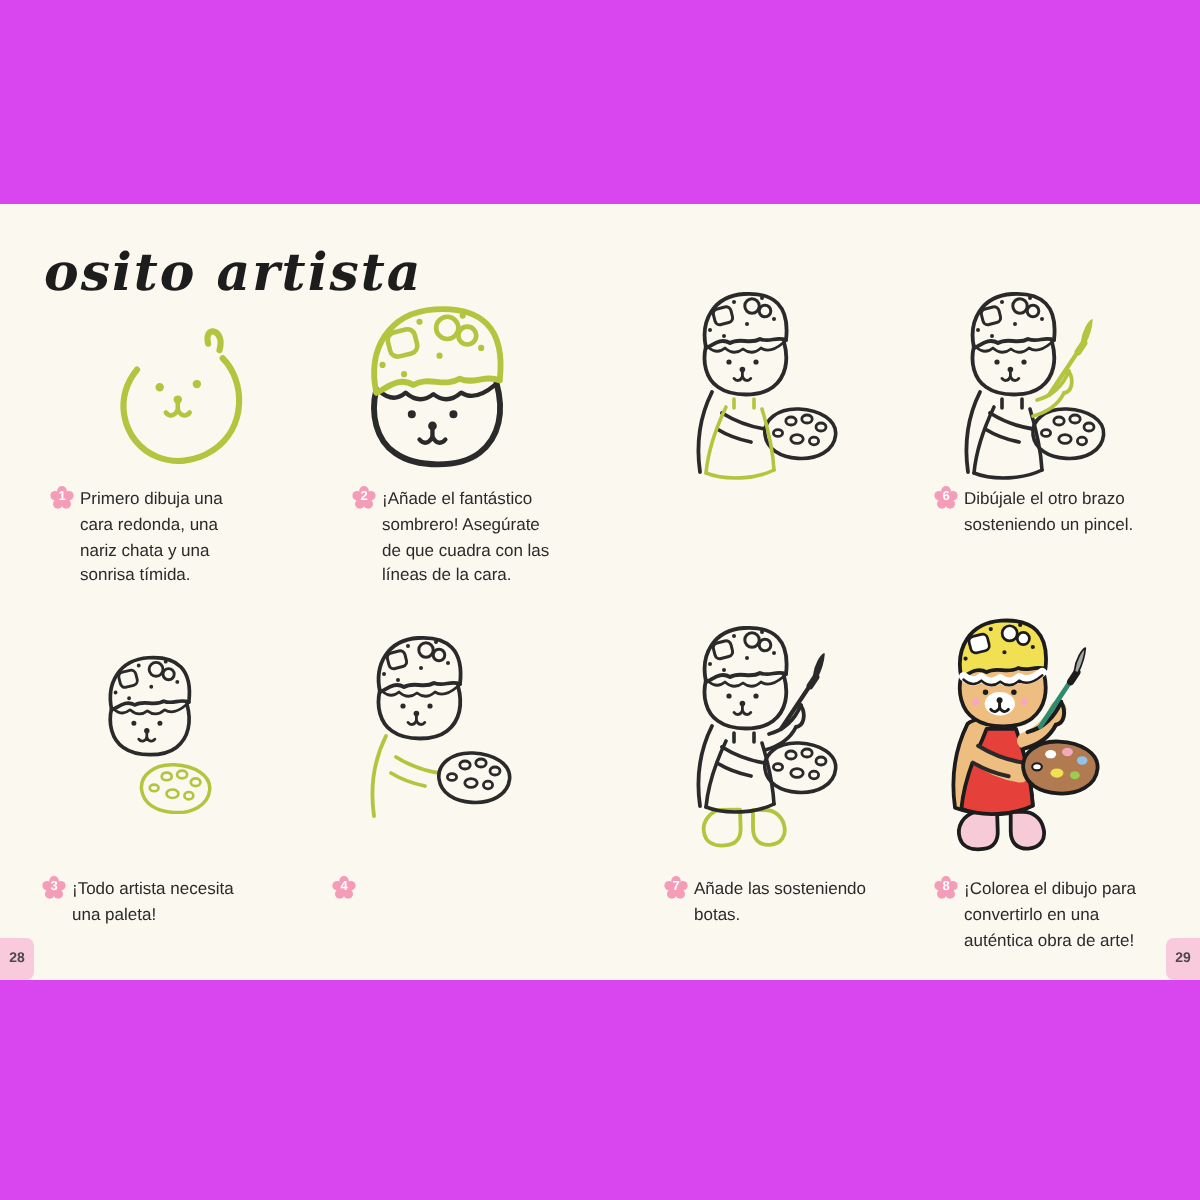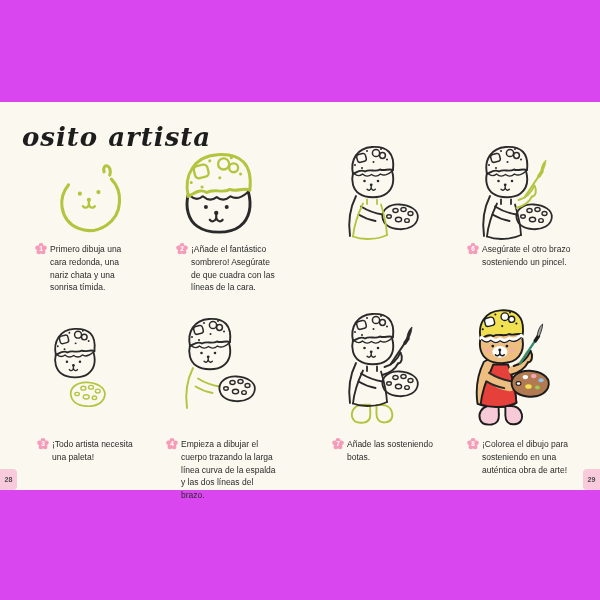--- a/index.html
+++ b/index.html
@@ -208,21 +208,21 @@
         <circle cx="40" cy="45.5" r="1.7" fill="#f6a8bc"></circle>
       <g fill="none" stroke="#1c1c1c">
         <path d="M21.5,41 h0.01 M35,41 h0.01" stroke-width="2.6"></path>
         <path d="M28.2,44.8 h0.01" stroke-width="2.8"></path>
         <path d="M28.2,45.5 L28.2,48.3" stroke-width="1.4"></path>
         <path d="M28.2,48.3 C27.2,50.6 25.2,50.8 24,49.2 M28.2,48.3 C29.2,50.6 31.2,50.8 32.4,49.2" stroke-width="1.4"></path>
       </g>
     </svg>
   </div>
 
-  <div class="step" style="left:35px;top:243px;width:100px">
+  <div class="step" style="left:25px;top:243px;width:100px">
     <span class="badge">
       <svg viewBox="0 0 20 20">
           <g style="fill:var(--badge_pink)">
             <circle cx="10" cy="4" r="4"></circle>
             <circle cx="15.7" cy="8.1" r="4"></circle>
             <circle cx="13.5" cy="14.9" r="4"></circle>
             <circle cx="6.5" cy="14.9" r="4"></circle>
             <circle cx="4.3" cy="8.1" r="4"></circle>
             <circle cx="10" cy="10" r="5.2"></circle>
           </g>
@@ -257,24 +257,24 @@
             <circle cx="10" cy="4" r="4"></circle>
             <circle cx="15.7" cy="8.1" r="4"></circle>
             <circle cx="13.5" cy="14.9" r="4"></circle>
             <circle cx="6.5" cy="14.9" r="4"></circle>
             <circle cx="4.3" cy="8.1" r="4"></circle>
             <circle cx="10" cy="10" r="5.2"></circle>
           </g>
         </svg>
       <span class="num">6</span>
     </span>
-    <p class="txt">Asegúrate el otro brazo sosteniendo un pincel.</p>
-  </div>
-
-  <div class="step" style="left:37px;top:438px;width:100px">
+    <p class="txt">Dibújale el otro brazo sosteniendo un pincel.</p>
+  </div>
+
+  <div class="step" style="left:21px;top:438px;width:100px">
     <span class="badge">
       <svg viewBox="0 0 20 20">
           <g style="fill:var(--badge_pink)">
             <circle cx="10" cy="4" r="4"></circle>
             <circle cx="15.7" cy="8.1" r="4"></circle>
             <circle cx="13.5" cy="14.9" r="4"></circle>
             <circle cx="6.5" cy="14.9" r="4"></circle>
             <circle cx="4.3" cy="8.1" r="4"></circle>
             <circle cx="10" cy="10" r="5.2"></circle>
           </g>
@@ -291,21 +291,20 @@
             <circle cx="10" cy="4" r="4"></circle>
             <circle cx="15.7" cy="8.1" r="4"></circle>
             <circle cx="13.5" cy="14.9" r="4"></circle>
             <circle cx="6.5" cy="14.9" r="4"></circle>
             <circle cx="4.3" cy="8.1" r="4"></circle>
             <circle cx="10" cy="10" r="5.2"></circle>
           </g>
         </svg>
       <span class="num">4</span>
     </span>
-    <p class="txt">Empieza a dibujar el cuerpo trazando la larga línea curva de la espalda y las dos líneas del brazo.</p>
   </div>
 
   <div class="step" style="left:332px;top:438px;width:102px">
     <span class="badge">
       <svg viewBox="0 0 20 20">
           <g style="fill:var(--badge_pink)">
             <circle cx="10" cy="4" r="4"></circle>
             <circle cx="15.7" cy="8.1" r="4"></circle>
             <circle cx="13.5" cy="14.9" r="4"></circle>
             <circle cx="6.5" cy="14.9" r="4"></circle>
@@ -325,19 +324,19 @@
             <circle cx="10" cy="4" r="4"></circle>
             <circle cx="15.7" cy="8.1" r="4"></circle>
             <circle cx="13.5" cy="14.9" r="4"></circle>
             <circle cx="6.5" cy="14.9" r="4"></circle>
             <circle cx="4.3" cy="8.1" r="4"></circle>
             <circle cx="10" cy="10" r="5.2"></circle>
           </g>
         </svg>
       <span class="num">8</span>
     </span>
-    <p class="txt">¡Colorea el dibujo para sosteniendo en una auténtica obra de arte!</p>
+    <p class="txt">¡Colorea el dibujo para convertirlo en una auténtica obra de arte!</p>
   </div>
 
   <div class="tab left">28</div>
   <div class="tab right">29</div>
 
 </div>
 
 </body></html>

